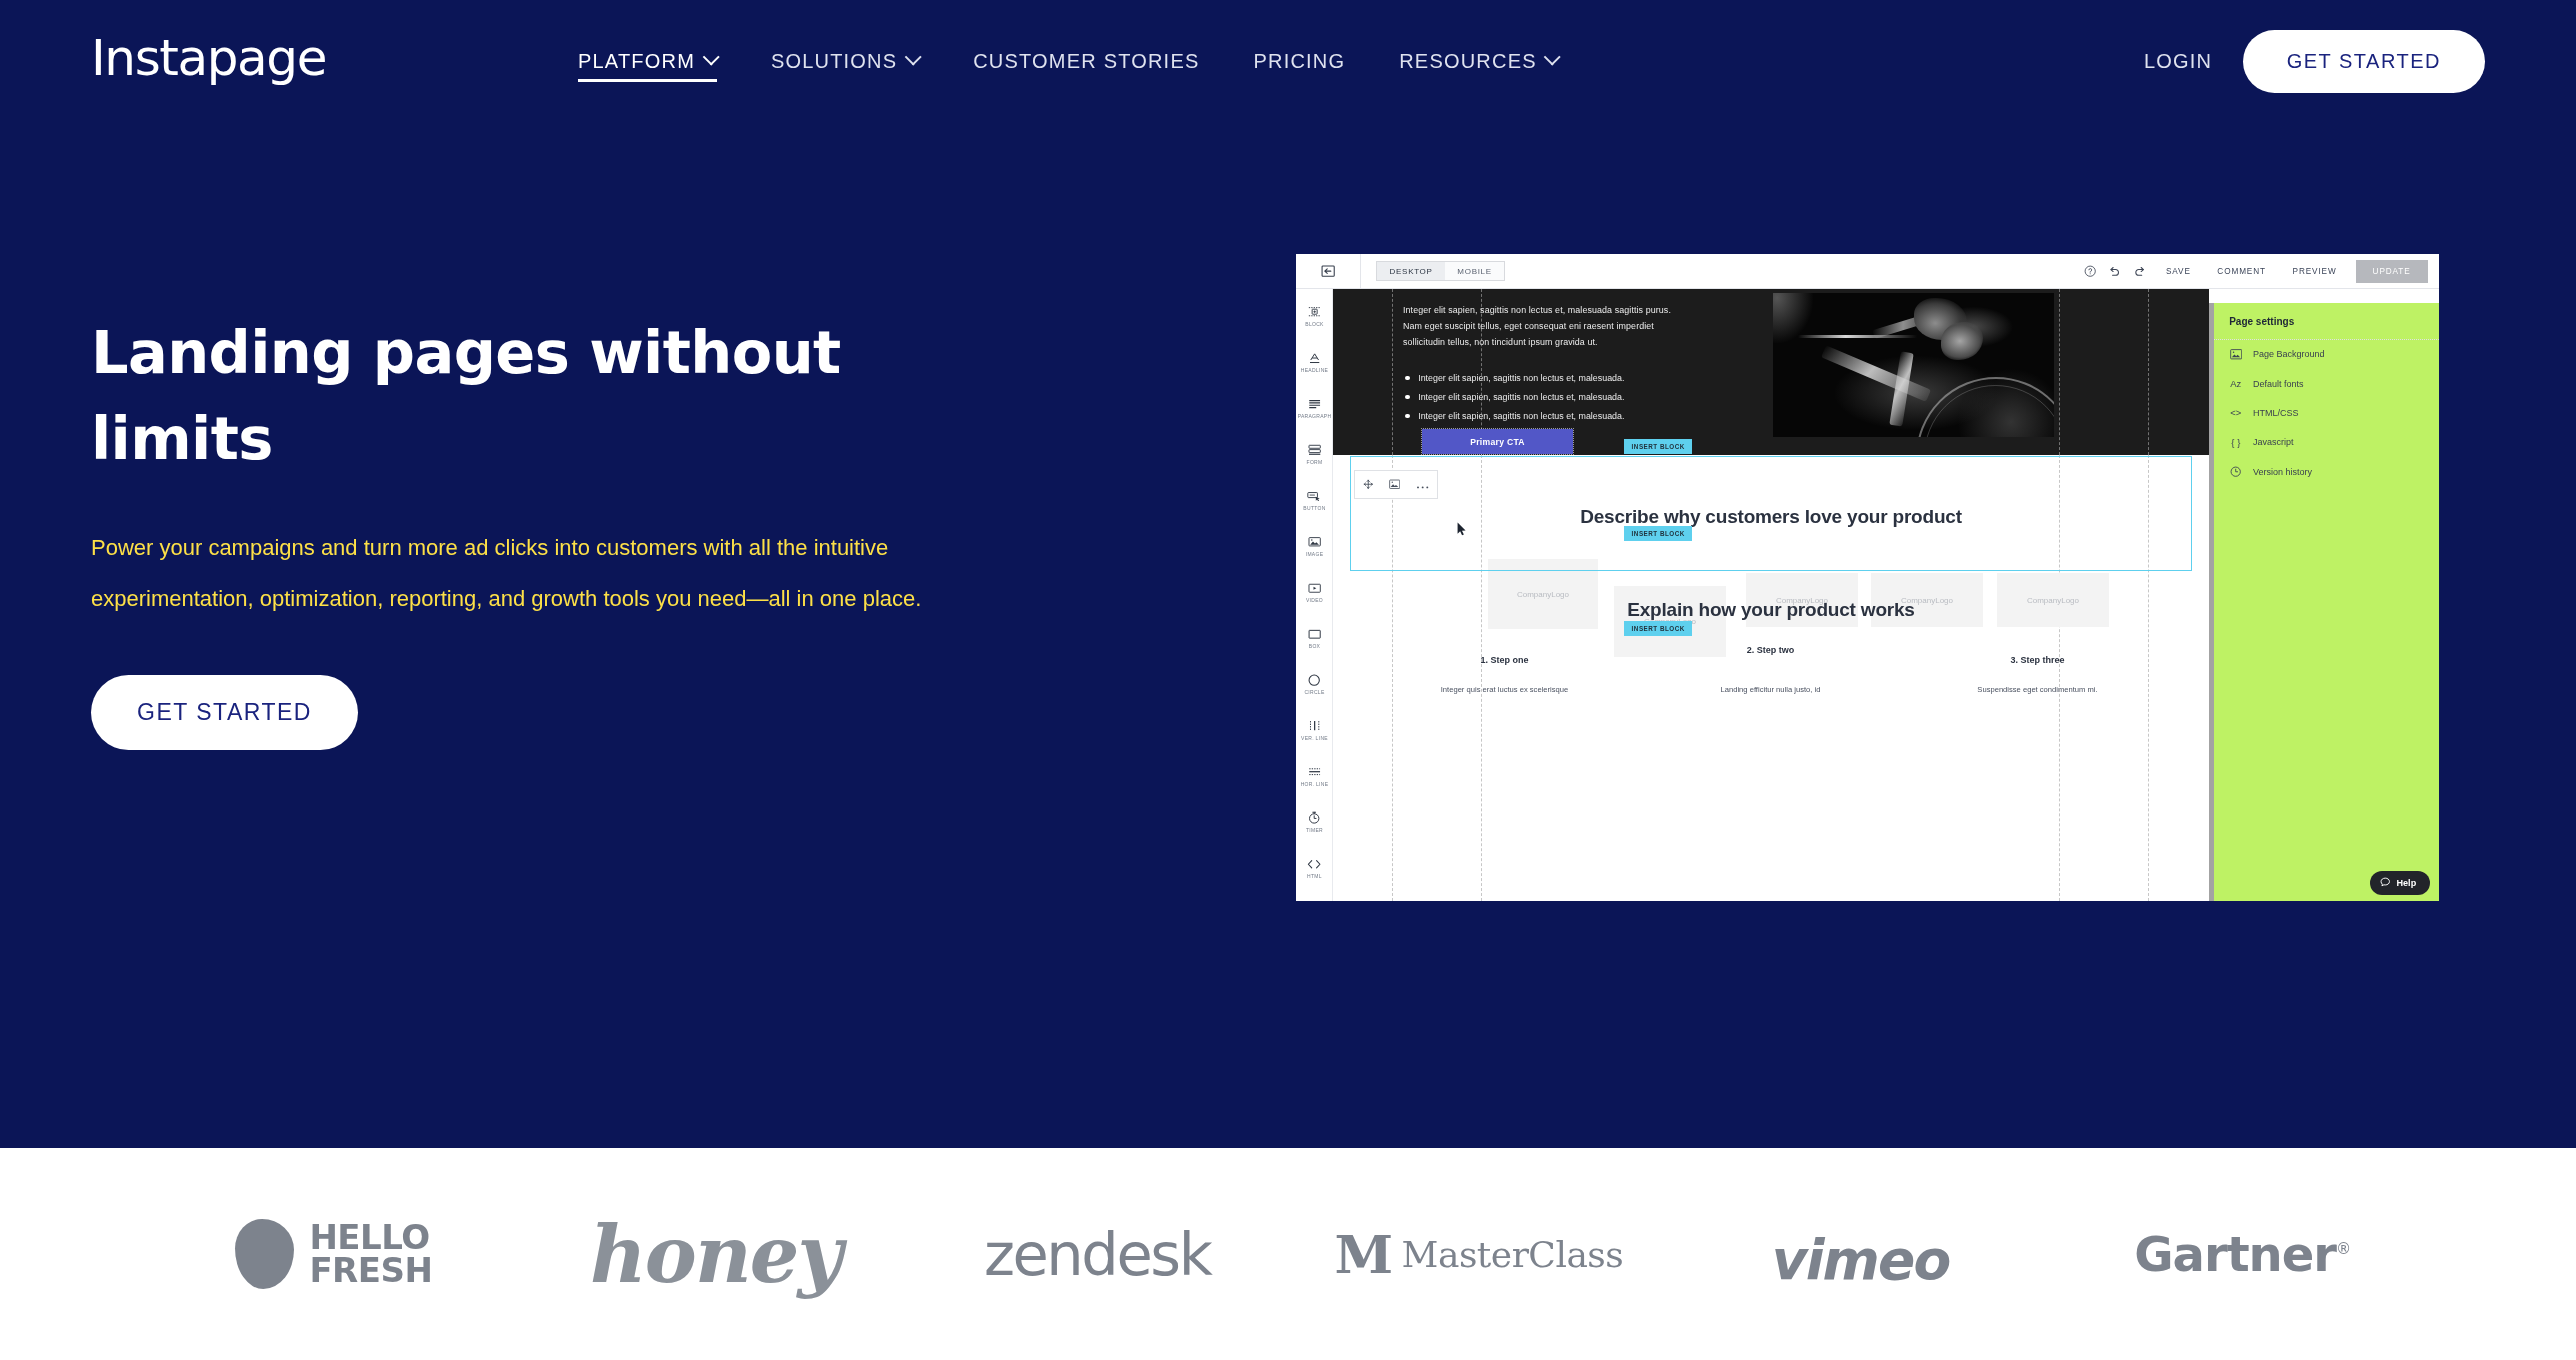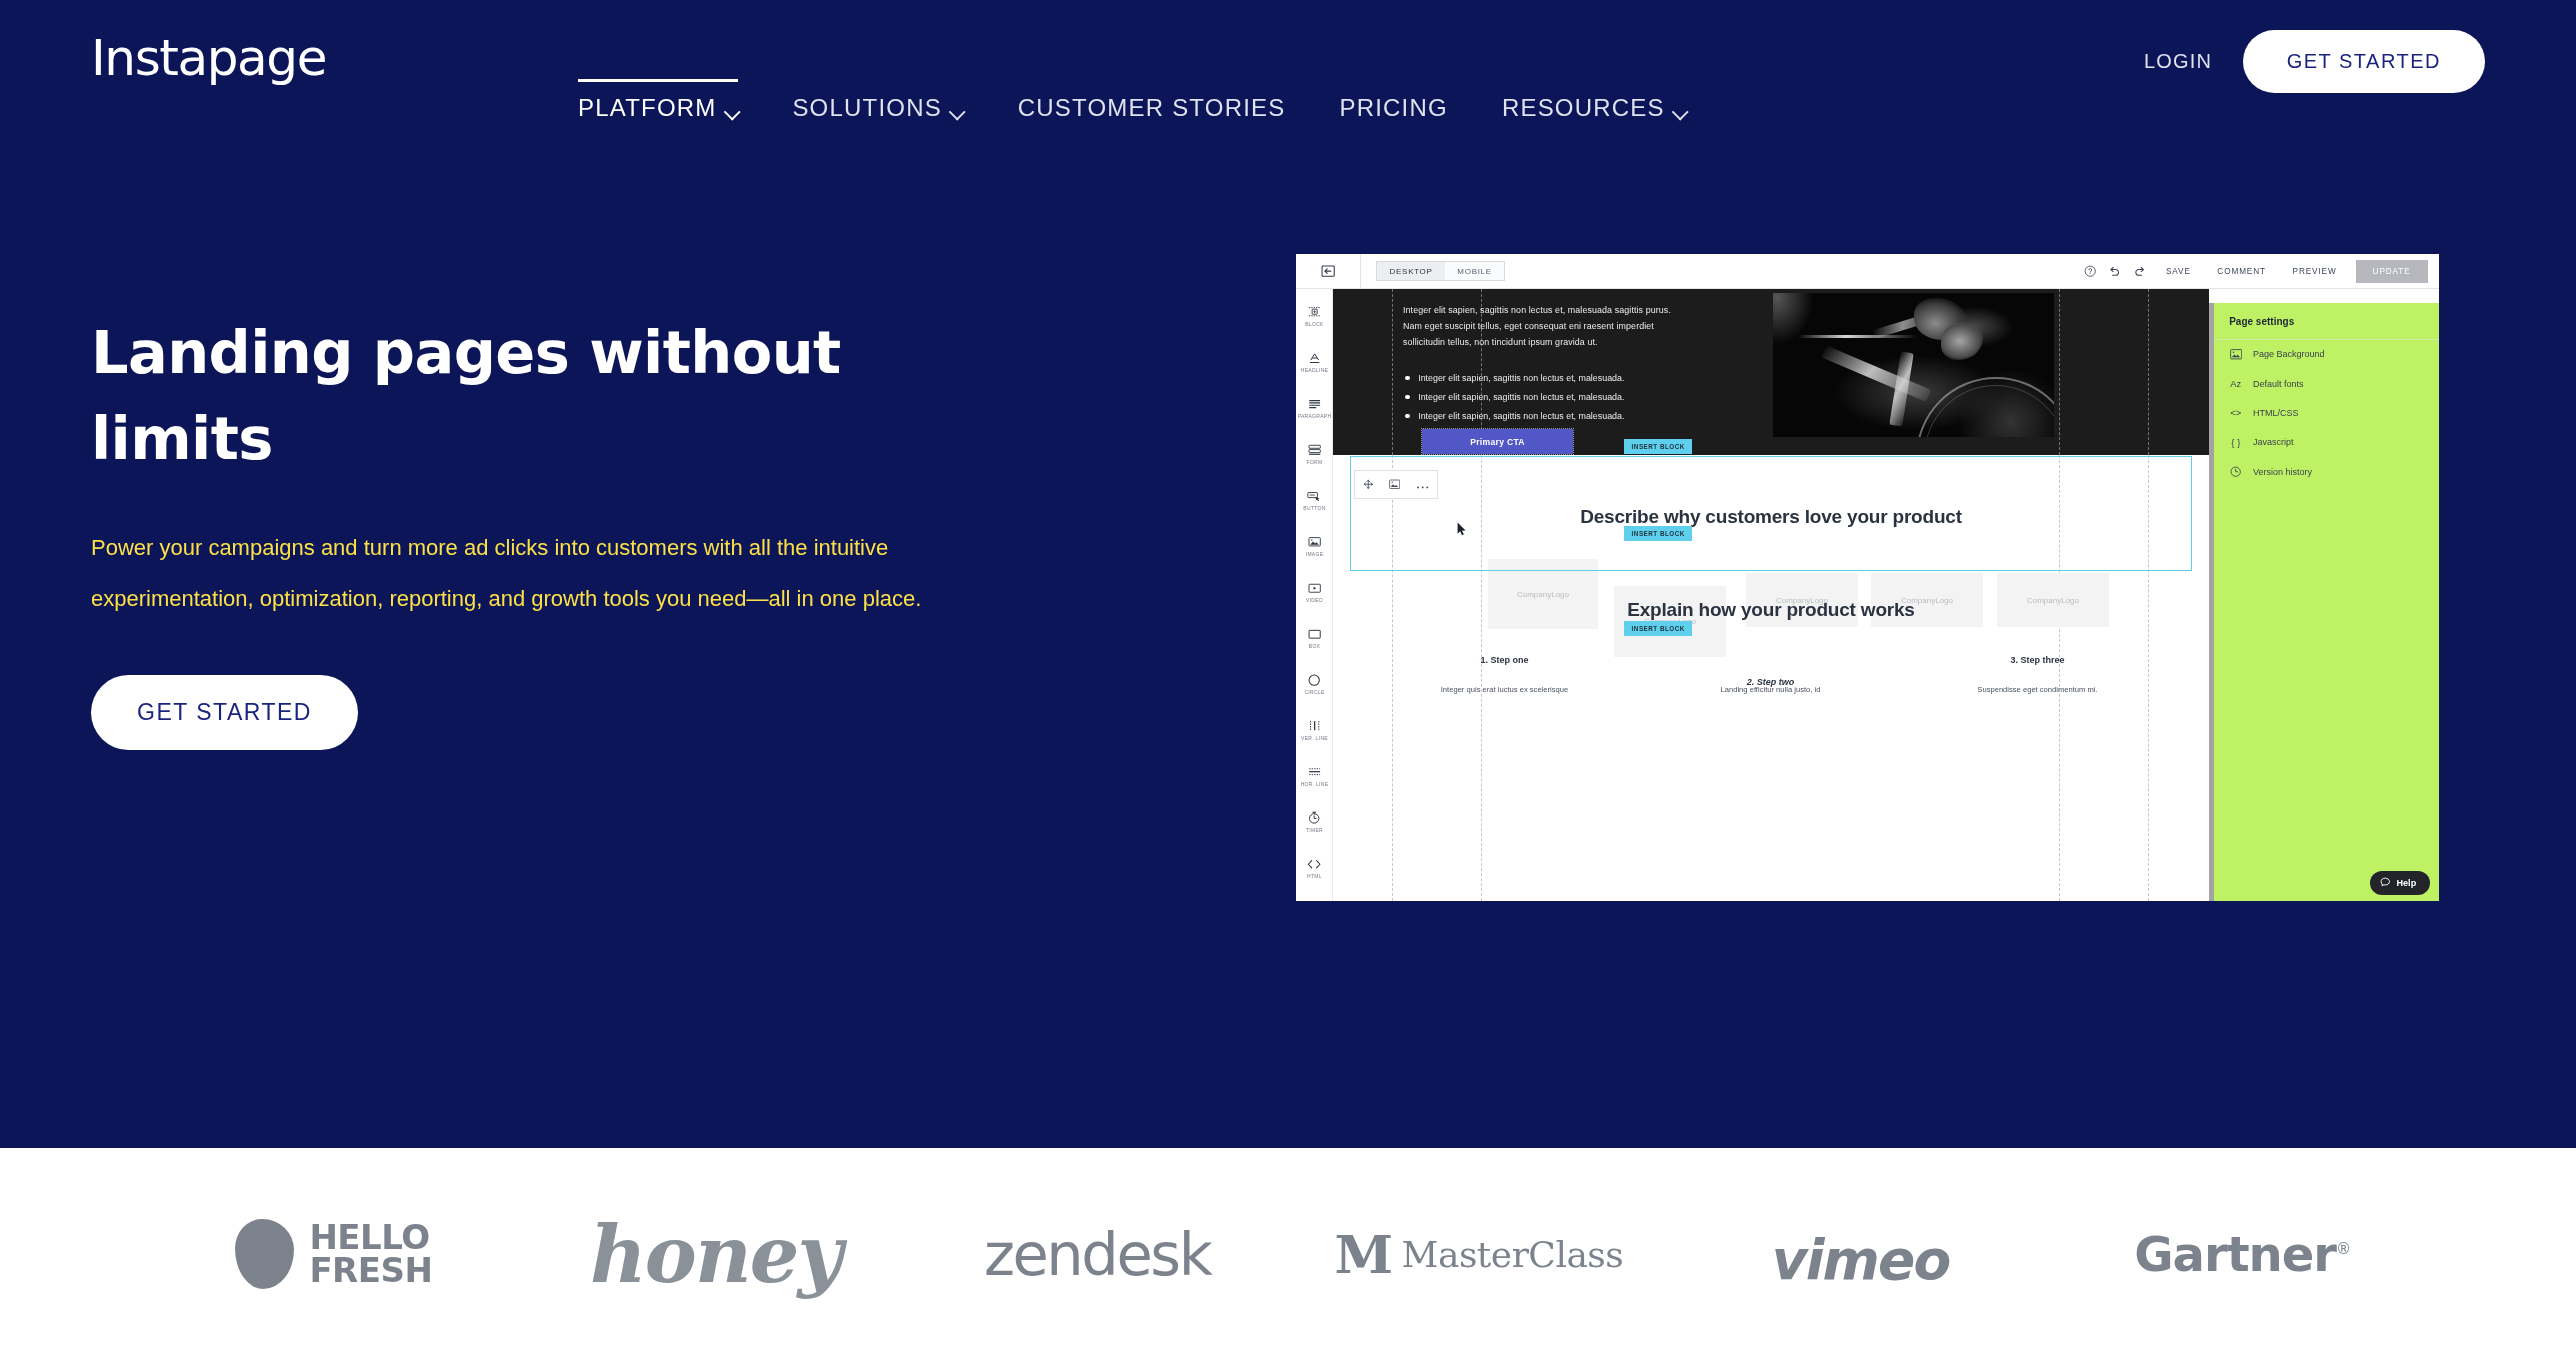--- a/index.html
+++ b/index.html
@@ -39,24 +39,24 @@
     position: absolute;
     left: 551px; top: 0;
     height: 122px;
     display: flex;
     align-items: center;
     gap: 0px;
   }
   .nav-item {
     position: relative;
     display: flex;
-    align-items: flex-end;
+    align-items: center;
     gap: 9.5px;
     color: #dfe2ef;
-    font-size: 24px;
+    font-size: 20px;
     letter-spacing: 1.2px;
     font-weight: 400;
     padding: 0 27px;
     height: 122px;
     cursor: pointer;
   }
   .nav-item.active { color: #ffffff; }
   .nav-item.active::after {
     content: "";
     position: absolute;
@@ -790,21 +790,21 @@
 
       <div class="cursor-arrow">
         <svg width="10.5" height="14.3" viewBox="0 0 11 15" fill="#1d2430">
           <path d="M0.6 0.6 0.6 12.4 3.3 9.8 5.3 14 7.2 13.1 5.2 9.2 9 9z"></path>
         </svg>
       </div>
 
       <div class="cv-h2" style="top:310px;">Explain how your product works</div>
 
       <div class="cv-step" style="left:86px;  top:366px;">1. Step one</div>
-      <div class="cv-step" style="left:352px; top:388px;font-style:italic;">2. Step two</div>
+      <div class="cv-step" style="left:352px; top:356px;">2. Step two</div>
       <div class="cv-step" style="left:619px; top:366px;">3. Step three</div>
 
       <div class="cv-stepbody" style="left:86px;  top:395px;">Integer quis erat luctus ex scelerisque</div>
       <div class="cv-stepbody" style="left:352px; top:395px;">Landing efficitur nulla justo, id</div>
       <div class="cv-stepbody" style="left:619px; top:395px;">Suspendisse eget condimentum mi.</div>
     </div>
 
     <div class="ed-panel">
       <div class="panel-title">Page settings</div>
       <div class="panel-item">

